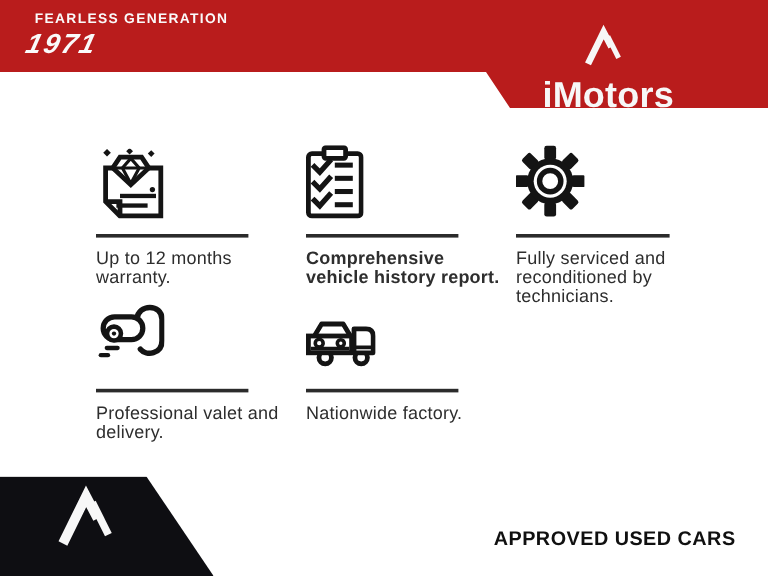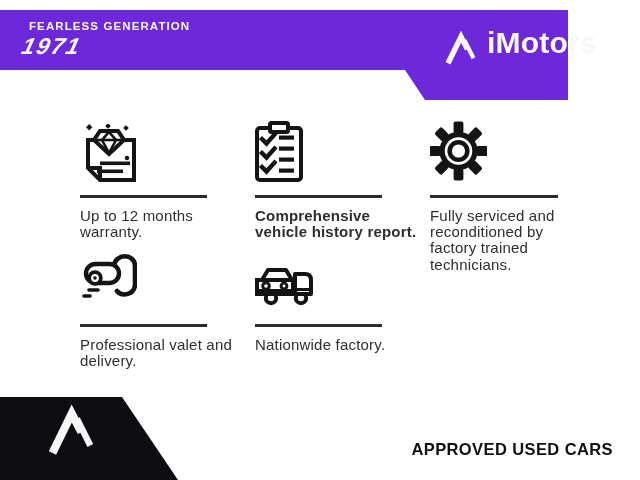--- a/index.html
+++ b/index.html
@@ -5,32 +5,32 @@
   html,body{margin:0;padding:0;}
   .page{
     position:relative;
     width:640px;height:480px;
     background:#ffffff;
     overflow:hidden;
     font-family:"Liberation Sans", sans-serif;
   }
   
   .top-banner{
-    position:absolute;left:0;top:10px;width:568px;height:90px;
-    background:#6d28d9;
+    position:absolute;left:0;top:0;width:640px;height:90px;
+    background:#b91c1c;
     clip-path:polygon(0px 0px,640px 0px,640px 90px,425px 90px,405px 60px,0px 60px);
   }
   .tagline-block{position:absolute;left:22px;top:10px;color:#fafafa;}
   .tagline{font-size:11.5px;font-weight:bold;letter-spacing:1.1px;margin-left:7px;}
   .year-logo{
     font-size:23px;font-weight:bold;font-style:italic;
     letter-spacing:2px;transform:skewX(-14deg);
     margin-top:1px;
   }
-  .brand-block{position:absolute;left:443px;top:17px;display:flex;}
+  .brand-block{position:absolute;left:443px;top:17px;display:flex;align-items:center;flex-direction:column;}
   .brand-name{color:#f7f7f7;font-size:30px;font-weight:bold;letter-spacing:0.2px;margin-left:9px;position:relative;top:-1px;}
   
   .feature{position:absolute;}
   .icon-box{display:flex;align-items:flex-end;}
   .row1 .icon-box{height:64px;}
   .row2 .icon-box{height:61px;}
   .rule{height:2.5px;background:#2b2b2b;}
   .row1 .rule{margin-top:13px;}
   .row2 .rule{margin-top:17px;}
   .lines{margin-top:10px;color:#2e2e2e;font-size:15px;line-height:16.4px;letter-spacing:0.2px;}
@@ -137,21 +137,20 @@
           <circle cx="29" cy="31" r="19.5"></circle>
         </g>
         <circle cx="29" cy="31" r="14" fill="#fff"></circle>
         <circle cx="29" cy="31" r="9" fill="#fff" stroke="#141414" stroke-width="4.6"></circle>
       </svg>
     </div>
     <div class="rule"></div>
     <div class="lines">
       <span>Fully serviced and</span>
       <span>reconditioned by</span>
-      <span>factory trained</span>
       <span>technicians.</span>
     </div>
   </div>
 
   <div class="feature row2" style="left:80px;top:246px;width:127px;">
     <div class="icon-box">
       <svg width="57" height="57" viewBox="0 0 57 57">
         <path d="M34,16 C35,3 55,3 55,16 L55,34 C55,45 42,47 37,41" fill="none" stroke="#141414" stroke-width="4.6" stroke-linecap="round"></path>
         <rect x="6" y="14" width="33" height="19" rx="9.5" fill="#fff" stroke="#141414" stroke-width="4.4"></rect>
         <circle cx="15" cy="28" r="5.8" fill="#fff" stroke="#141414" stroke-width="3.8"></circle>

